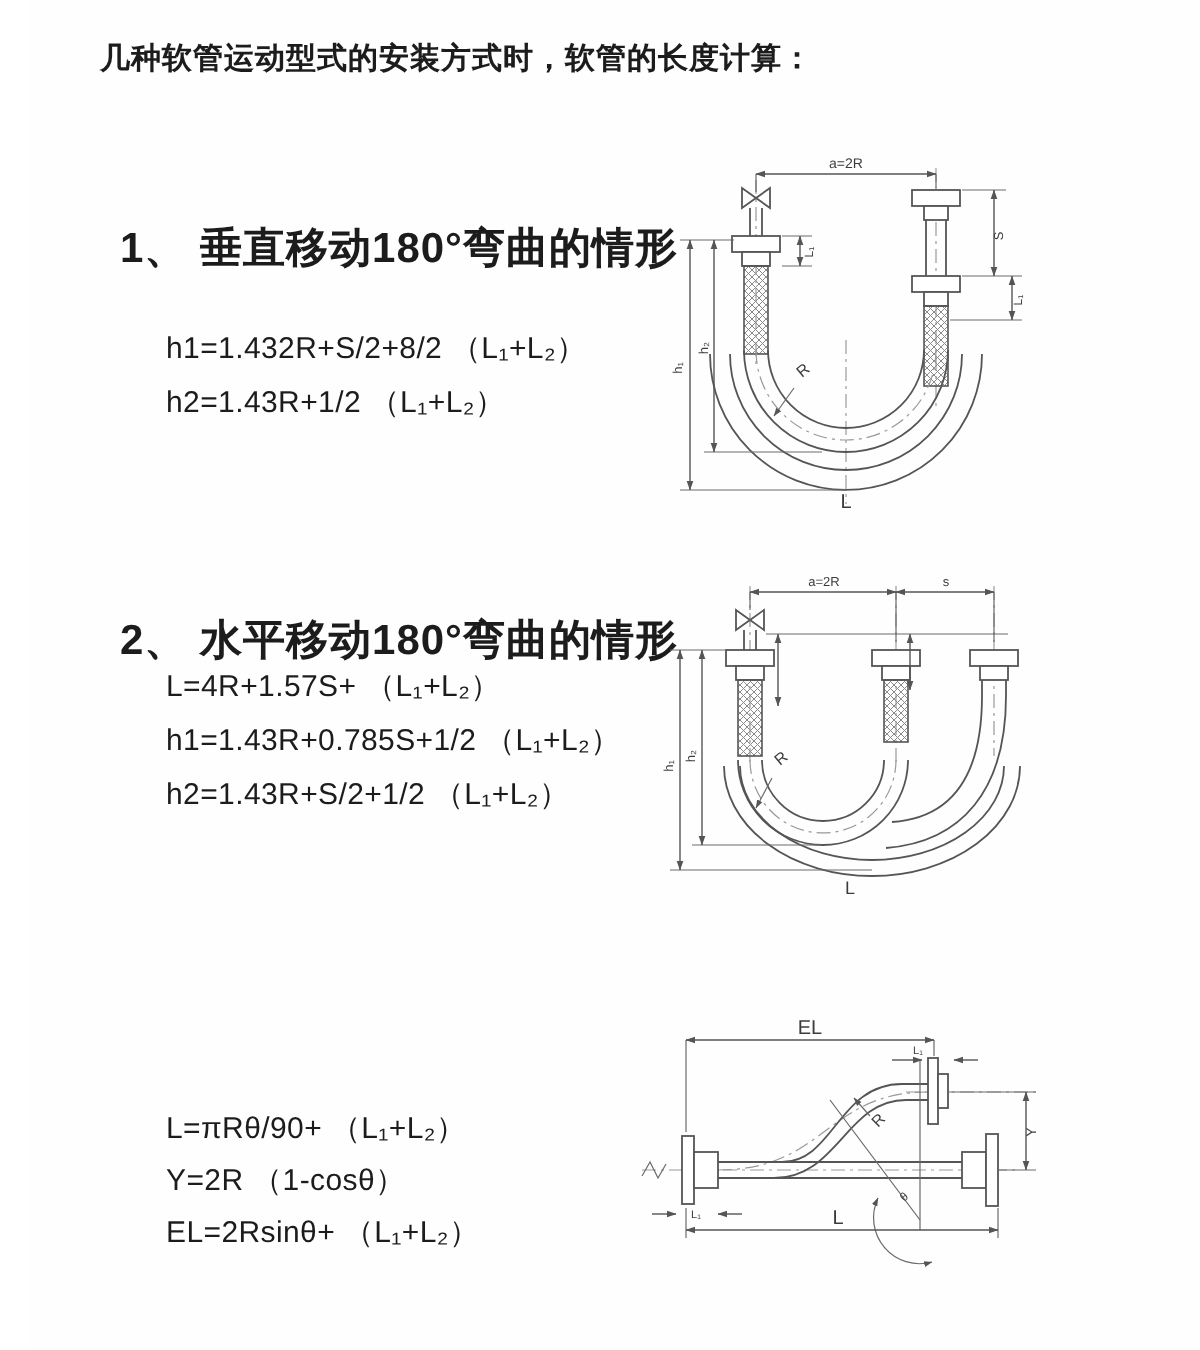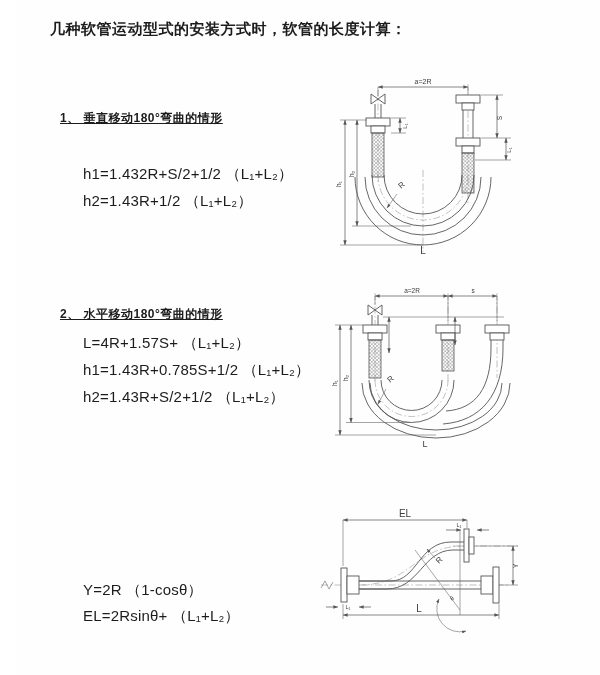--- a/index.html
+++ b/index.html
@@ -1,44 +1,45 @@
 <!DOCTYPE html>
 <html><head>
 <meta charset="utf-8">
 <style>
   html,body{margin:0;padding:0;background:#fff;}
   .page{position:relative;width:600px;height:675px;background:#fefefe;overflow:hidden;
         font-family:"Liberation Sans","DejaVu Sans",sans-serif;color:#1c1c1c;margin-left:15px;}
   .title{position:absolute;left:35px;top:20px;font-size:15px;font-weight:bold;letter-spacing:.5px;white-space:nowrap;}
-  .sec-heading{position:absolute;font-size:12px;font-weight:bold;letter-spacing:.5px;white-space:nowrap;text-decoration:underline;}
+  .sec-heading{position:absolute;font-size:21px;font-weight:bold;letter-spacing:.5px;white-space:nowrap;}
   .formula{position:absolute;font-size:15px;font-weight:500;letter-spacing:.2px;white-space:nowrap;}
   svg{position:absolute;}
   svg text{font-family:"Liberation Sans","DejaVu Sans",sans-serif;fill:#3c3c3c;}
   .dimline{stroke:#555;stroke-width:.7;fill:none;}
   .draw{stroke:#555;stroke-width:.9;fill:none;}
   .thin{stroke:#6a6a6a;stroke-width:.6;fill:none;}
   .cl{stroke:#999;stroke-width:.6;fill:none;stroke-dasharray:7 2.5 1.5 2.5;}
   .fit{fill:#fff;stroke:#555;stroke-width:.9;}
 </style>
 </head>
 <body>
 
 <div class="page">
 
   <div class="title">几种软管运动型式的安装方式时，软管的长度计算：</div>
 
   <div class="sec-heading" style="left:45px;top:110px">1、 垂直移动180°弯曲的情形</div>
-  <div class="formula" style="left:68px;top:165px">h1=1.432R+S/2+1/2 （L₁+L₂）</div>
+  <div class="formula" style="left:68px;top:165px">h1=1.432R+S/2+8/2 （L₁+L₂）</div>
   <div class="formula" style="left:68px;top:192px">h2=1.43R+1/2 （L₁+L₂）</div>
 
   <div class="sec-heading" style="left:45px;top:306px">2、 水平移动180°弯曲的情形</div>
   <div class="formula" style="left:68px;top:334px">L=4R+1.57S+ （L₁+L₂）</div>
   <div class="formula" style="left:68px;top:361px">h1=1.43R+0.785S+1/2 （L₁+L₂）</div>
   <div class="formula" style="left:68px;top:388px">h2=1.43R+S/2+1/2 （L₁+L₂）</div>
 
+  <div class="formula" style="left:68px;top:555px">L=πRθ/90+ （L₁+L₂）</div>
   <div class="formula" style="left:68px;top:581px">Y=2R （1-cosθ）</div>
   <div class="formula" style="left:68px;top:607px">EL=2Rsinθ+ （L₁+L₂）</div>
 
   <svg style="left:312px;top:72px" width="278" height="185" viewBox="0 0 278 185">
     <defs>
       <marker id="d1a" viewBox="0 0 10 10" refX="9.5" refY="5" markerWidth="7" markerHeight="7" orient="auto-start-reverse">
         <path d="M0,1.5 L10,5 L0,8.5 Z" fill="#555"></path>
       </marker>
       <pattern id="hatch1" width="3.5" height="3.5" patternUnits="userSpaceOnUse">
         <path d="M0,3.5 L3.5,0 M0,0 L3.5,3.5" stroke="#8a8a8a" stroke-width="0.5"></path>

